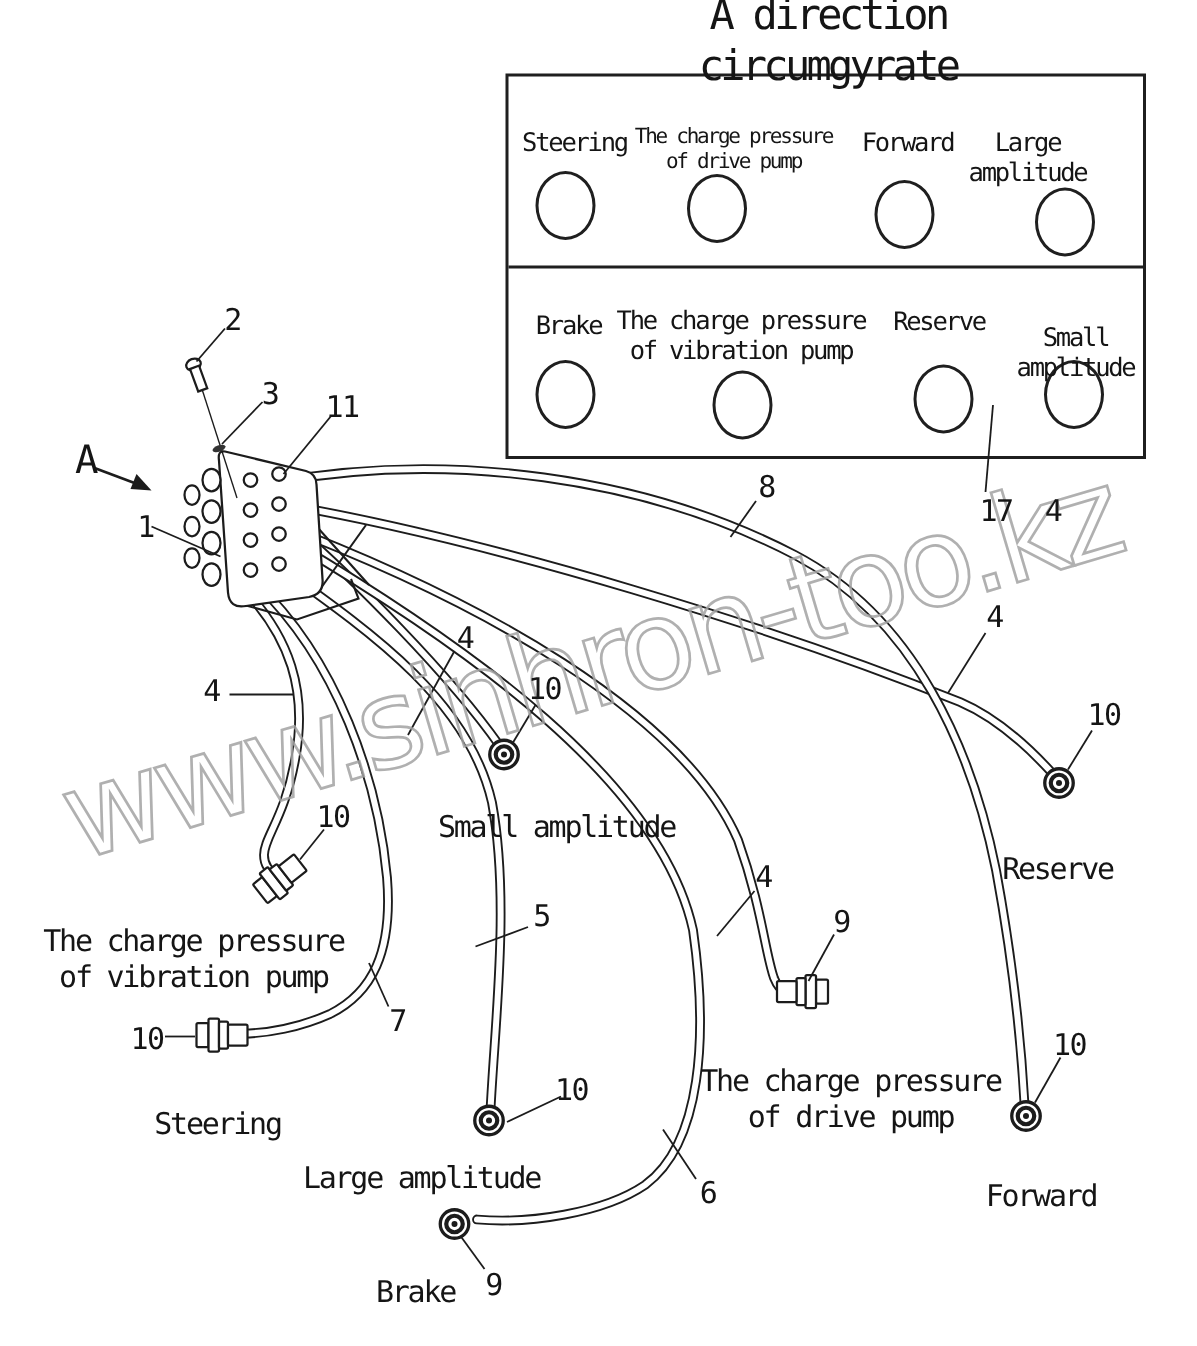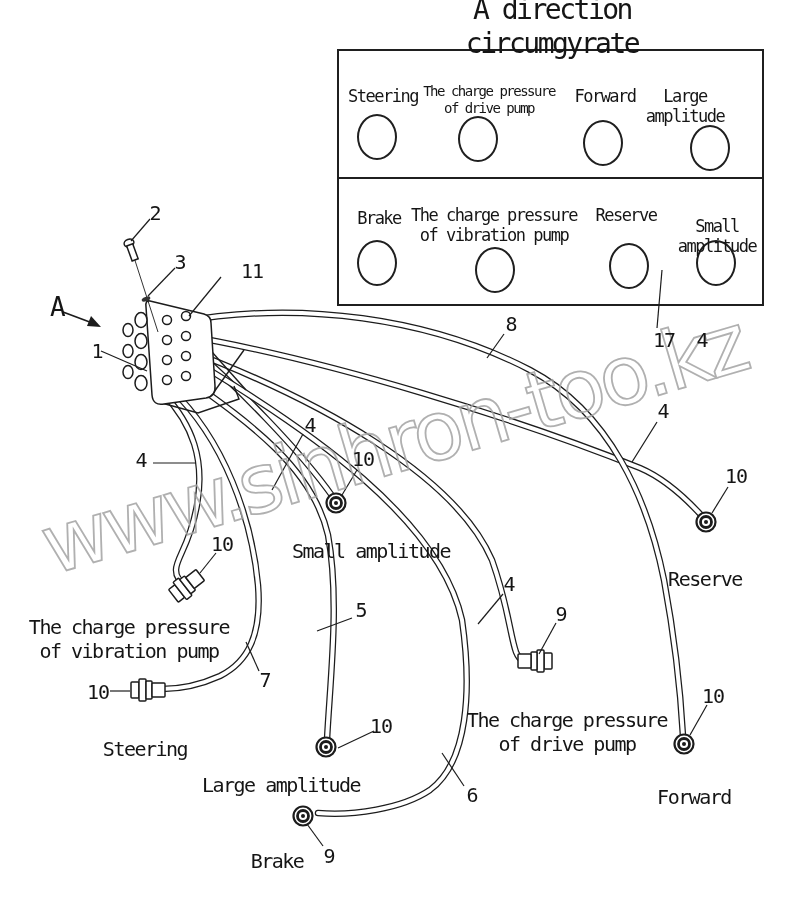--- a/index.html
+++ b/index.html
@@ -202,21 +202,21 @@
       <line x1="728" y1="487" x2="712" y2="513"></line>
       <line x1="707" y1="705" x2="690" y2="735"></line>
     </g>
   </svg>
 
   <div class="lbl viewA" style="left:57px;top:308px;">A</div>
 
   <div class="lbl num" style="left:97px;top:351px;">1</div>
   <div class="lbl num" style="left:155px;top:213px;">2</div>
   <div class="lbl num" style="left:180px;top:262px;">3</div>
-  <div class="lbl num" style="left:228px;top:271px;margin-left:24px;">11</div>
+  <div class="lbl num" style="left:228px;top:271px;">11</div>
   <div class="lbl num" style="left:511px;top:324px;">8</div>
   <div class="lbl num" style="left:664px;top:340px;">17</div>
   <div class="lbl num" style="left:702px;top:340px;">4</div>
   <div class="lbl num" style="left:141px;top:460px;">4</div>
   <div class="lbl num" style="left:310px;top:425px;">4</div>
   <div class="lbl num" style="left:509px;top:584px;">4</div>
   <div class="lbl num" style="left:663px;top:411px;">4</div>
   <div class="lbl num" style="left:361px;top:610px;">5</div>
   <div class="lbl num" style="left:472px;top:795px;">6</div>
   <div class="lbl num" style="left:265px;top:680px;">7</div>

